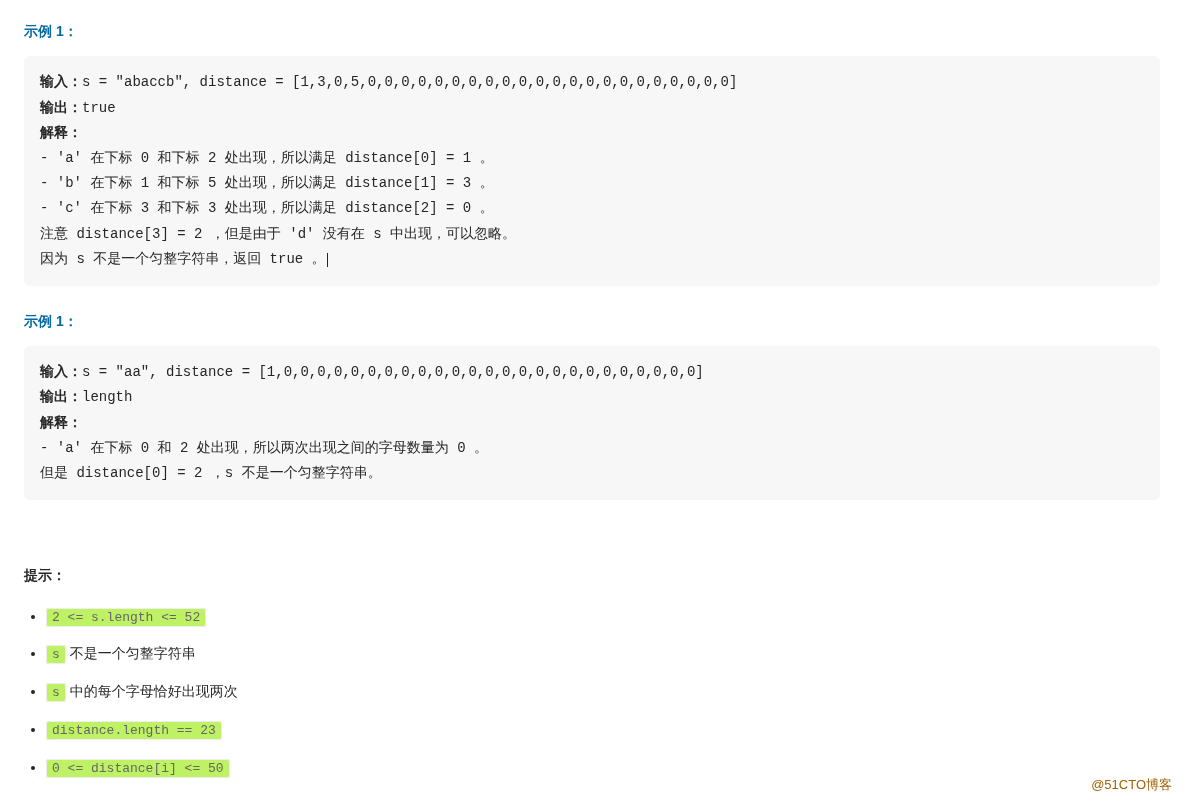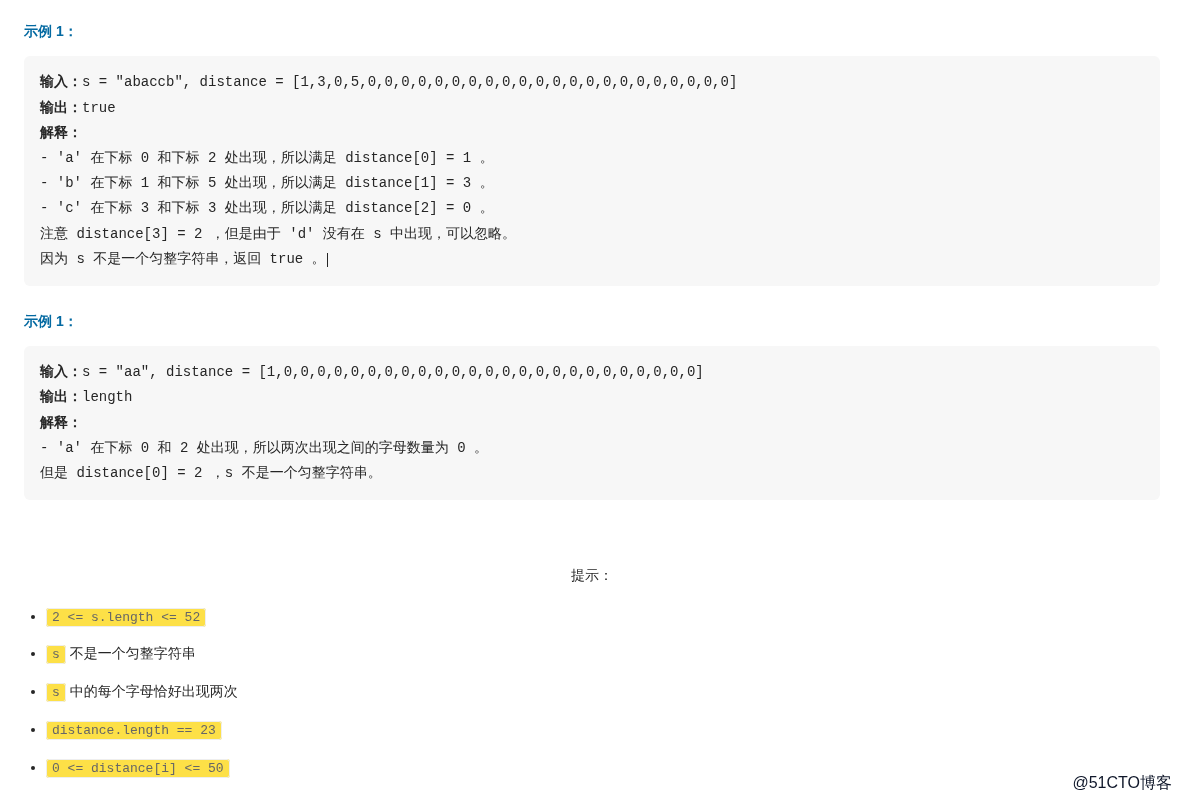--- a/index.html
+++ b/index.html
@@ -24,50 +24,49 @@
     font-family: "SFMono-Regular", Consolas, "Courier New", monospace;
     font-size: 14px;
     line-height: 1.8;
     color: #262626;
     margin-bottom: 24px;
     white-space: pre-wrap;
     word-break: break-all;
   }
   .code-block .bold { font-weight: 700; }
   .hints-title {
-    font-weight: 400;
+    font-weight: 700;
     font-size: 14px;
     margin-top: 64px;
     margin-bottom: 18px;
-    text-align: center;
   }
   ul.hints {
     list-style: disc;
     padding-left: 22px;
   }
   ul.hints li {
     margin-bottom: 14px;
     font-size: 14px;
     color: #262626;
   }
   .inline-code {
     font-family: "SFMono-Regular", Consolas, "Courier New", monospace;
-    background: #fde047;
+    background: #bef264;
     padding: 1px 5px;
     border-radius: 3px;
     border: 1px solid #eee;
     font-size: 13px;
     color: #666;
   }
   .watermark {
     position: fixed;
     right: 12px;
     bottom: 8px;
-    font-size: 16px;
-    color: #0f172a;
+    font-size: 13px;
+    color: #a16207;
   }
   .cursor-bar {
     border-left: 1px solid #262626;
     display: inline-block;
     height: 1em;
     vertical-align: text-bottom;
     margin-left: 1px;
   }
 </style>
 </head>

